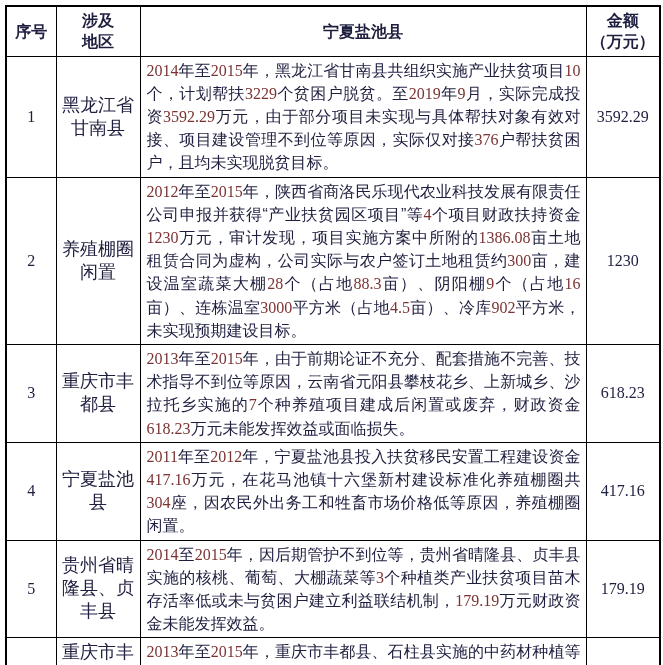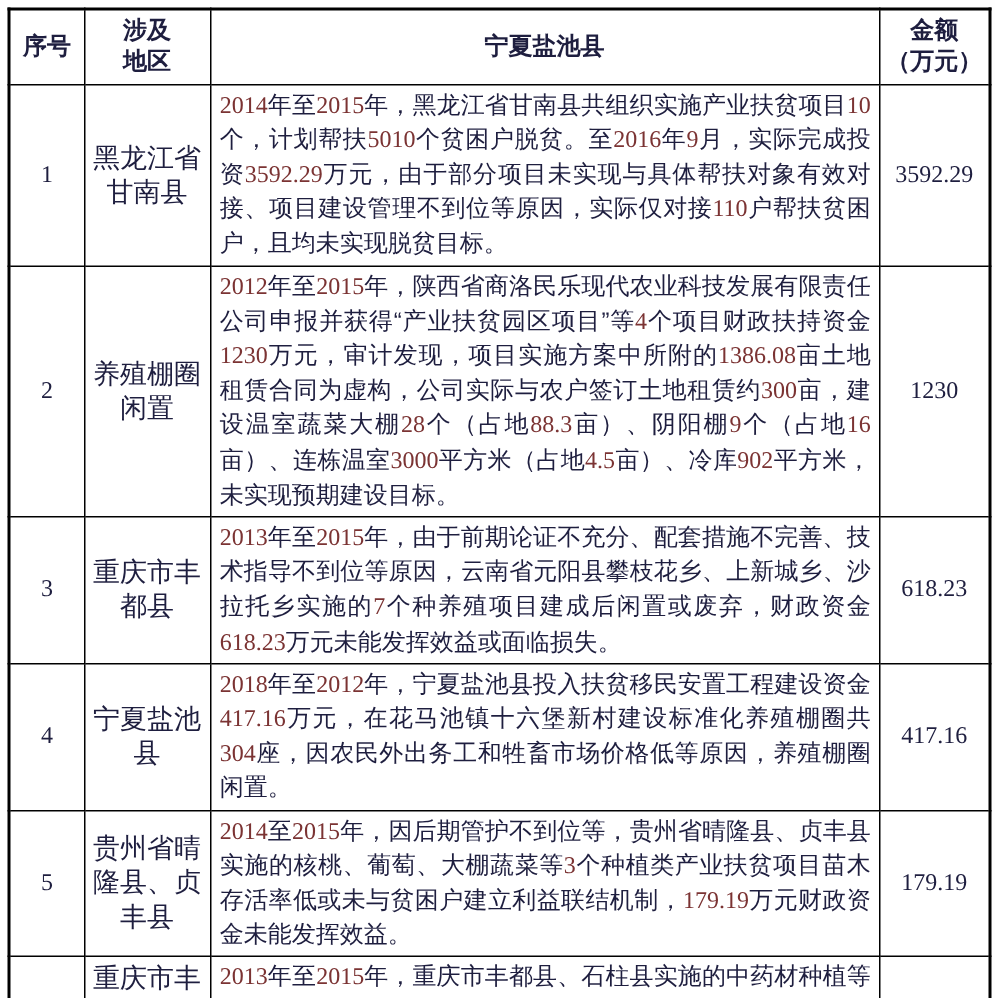--- a/index.html
+++ b/index.html
@@ -110,42 +110,42 @@
         </th>
         <th>
           <span class="th-line">金额</span>
           <span class="th-line">（万元）</span>
         </th>
       </tr>
 
       <tr class="r1">
         <td class="no-cell">1</td>
         <td class="region-cell">黑龙江省甘南县</td>
-        <td class="problem-cell"><span class="num">2014</span>年至<span class="num">2015</span>年，黑龙江省甘南县共组织实施产业扶贫项目<span class="num">10</span>个，计划帮扶<span class="num">5010</span>个贫困户脱贫。至<span class="num">2016</span>年<span class="num">9</span>月，实际完成投资<span class="num">3592.29</span>万元，由于部分项目未实现与具体帮扶对象有效对接、项目建设管理不到位等原因，实际仅对接<span class="num">110</span>户帮扶贫困户，且均未实现脱贫目标。</td>
+        <td class="problem-cell"><span class="num">2014</span>年至<span class="num">2015</span>年，黑龙江省甘南县共组织实施产业扶贫项目<span class="num">10</span>个，计划帮扶<span class="num">3229</span>个贫困户脱贫。至<span class="num">2019</span>年<span class="num">9</span>月，实际完成投资<span class="num">3592.29</span>万元，由于部分项目未实现与具体帮扶对象有效对接、项目建设管理不到位等原因，实际仅对接<span class="num">376</span>户帮扶贫困户，且均未实现脱贫目标。</td>
         <td class="amount-cell">3592.29</td>
       </tr>
 
       <tr class="r2">
         <td class="no-cell">2</td>
         <td class="region-cell">养殖棚圈闲置</td>
         <td class="problem-cell"><span class="num">2012</span>年至<span class="num">2015</span>年，陕西省商洛民乐现代农业科技发展有限责任公司申报并获得“产业扶贫园区项目”等<span class="num">4</span>个项目财政扶持资金<span class="num">1230</span>万元，审计发现，项目实施方案中所附的<span class="num">1386.08</span>亩土地租赁合同为虚构，公司实际与农户签订土地租赁约<span class="num">300</span>亩，建设温室蔬菜大棚<span class="num">28</span>个（占地<span class="num">88.3</span>亩）、阴阳棚<span class="num">9</span>个（占地<span class="num">16</span>亩）、连栋温室<span class="num">3000</span>平方米（占地<span class="num">4.5</span>亩）、冷库<span class="num">902</span>平方米，未实现预期建设目标。</td>
         <td class="amount-cell">1230</td>
       </tr>
 
       <tr class="r3">
         <td class="no-cell">3</td>
         <td class="region-cell">重庆市丰都县</td>
         <td class="problem-cell"><span class="num">2013</span>年至<span class="num">2015</span>年，由于前期论证不充分、配套措施不完善、技术指导不到位等原因，云南省元阳县攀枝花乡、上新城乡、沙拉托乡实施的<span class="num">7</span>个种养殖项目建成后闲置或废弃，财政资金<span class="num">618.23</span>万元未能发挥效益或面临损失。</td>
         <td class="amount-cell">618.23</td>
       </tr>
 
       <tr class="r4">
         <td class="no-cell">4</td>
         <td class="region-cell">宁夏盐池县</td>
-        <td class="problem-cell"><span class="num">2018</span>年至<span class="num">2012</span>年，宁夏盐池县投入扶贫移民安置工程建设资金<span class="num">417.16</span>万元，在花马池镇十六堡新村建设标准化养殖棚圈共<span class="num">304</span>座，因农民外出务工和牲畜市场价格低等原因，养殖棚圈闲置。</td>
+        <td class="problem-cell"><span class="num">2011</span>年至<span class="num">2012</span>年，宁夏盐池县投入扶贫移民安置工程建设资金<span class="num">417.16</span>万元，在花马池镇十六堡新村建设标准化养殖棚圈共<span class="num">304</span>座，因农民外出务工和牲畜市场价格低等原因，养殖棚圈闲置。</td>
         <td class="amount-cell">417.16</td>
       </tr>
 
       <tr class="r5">
         <td class="no-cell">5</td>
         <td class="region-cell">贵州省晴隆县、贞丰县</td>
         <td class="problem-cell"><span class="num">2014</span>至<span class="num">2015</span>年，因后期管护不到位等，贵州省晴隆县、贞丰县实施的核桃、葡萄、大棚蔬菜等<span class="num">3</span>个种植类产业扶贫项目苗木存活率低或未与贫困户建立利益联结机制，<span class="num">179.19</span>万元财政资金未能发挥效益。</td>
         <td class="amount-cell">179.19</td>
       </tr>
 

